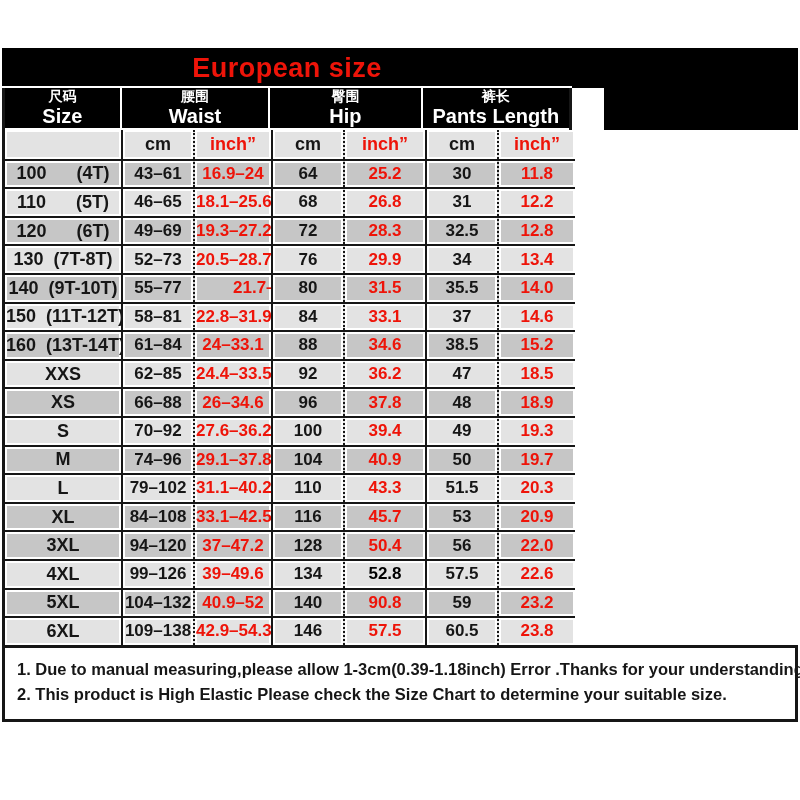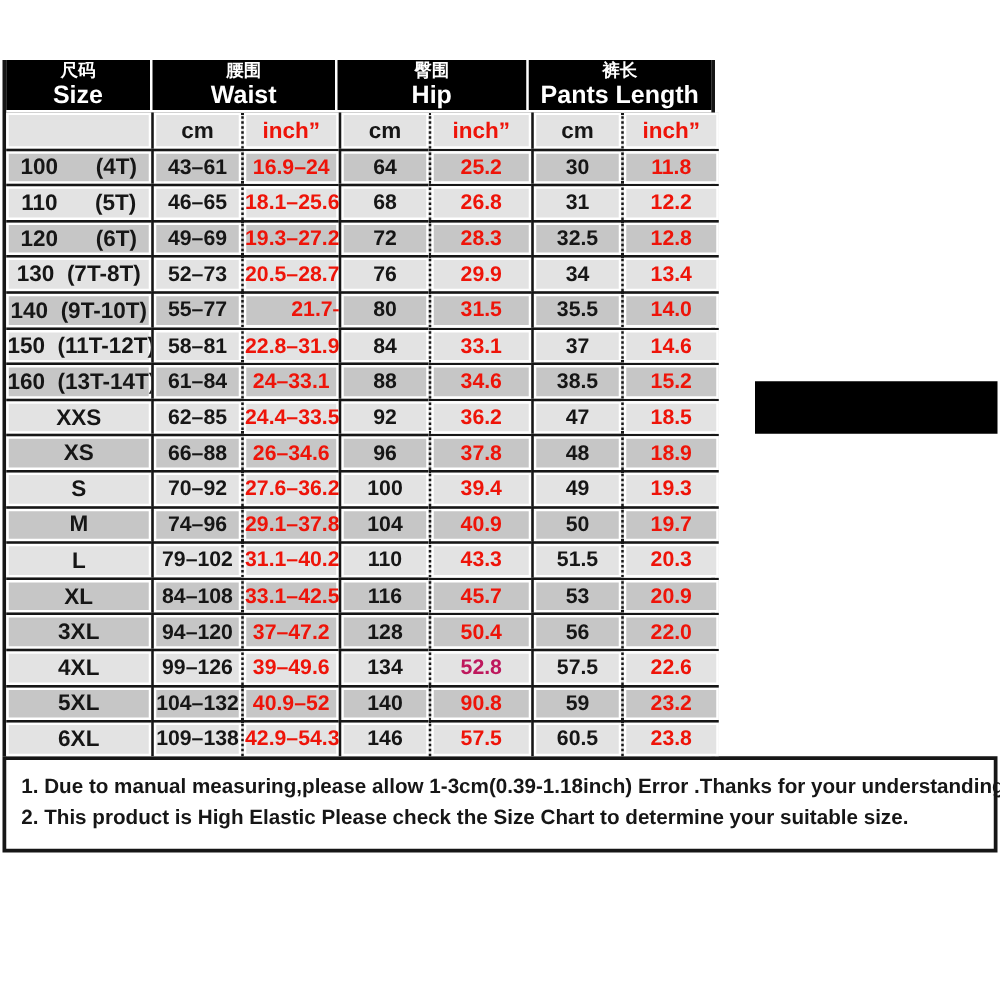--- a/index.html
+++ b/index.html
@@ -8,21 +8,21 @@
   .sheet{position:absolute;left:2px;top:48px;width:796px;}
 
   
   .title-band{height:40px;background:#000;position:relative;}
   .title-text{position:absolute;left:0;top:0;width:570px;height:100%;
               display:flex;align-items:center;justify-content:center;
               font-size:27px;font-weight:bold;letter-spacing:.5px;}
   .title-underline{position:absolute;bottom:0;left:0;width:570px;height:2px;background:#fff;}
 
   
-  .mid{display:flex;align-items:center;gap:32px;}
+  .mid{display:flex;align-items:flex-start;gap:32px;}
   .left-col{width:570px;box-sizing:border-box;border-left:3px solid #161616;border-right:3px solid #161616;}
 
   .header-row{display:flex;height:40px;background:#000;border-bottom:2px solid #fff;box-sizing:content-box;}
   .hcell{display:flex;flex-direction:column;align-items:center;justify-content:center;
          color:#fff;box-sizing:border-box;line-height:1.12;}
   .hcell + .hcell{border-left:2px solid #fff;}
   .hcell .zh{font-size:14px;font-weight:bold;}
   .hcell .en{font-size:20px;font-weight:bold;}
   .hc-size{width:20.35%;} .hc-waist{width:26.32%;} .hc-hip{width:27.02%;} .hc-pants{width:26.31%;}
 
@@ -44,20 +44,24 @@
 
   
   .notes-box{border:3px solid #161616;background:#fff;padding:9px 12px 11px 12px;}
   .note-line{font-size:16.5px;font-weight:bold;line-height:1.55;white-space:nowrap;}
 </style>
 </head>
 <body>
 
 <div class="sheet">
 
+  <div class="title-band">
+    <div class="title-text" style="color: rgb(238, 20, 9);">European size</div>
+    <div class="title-underline"></div>
+  </div>
 
   <div class="mid">
     <div class="left-col">
 
       <div class="header-row">
         <div class="hcell hc-size">
           <span class="zh">尺码</span>
           <span class="en">Size</span>
         </div>
         <div class="hcell hc-waist">
@@ -218,21 +222,21 @@
               <td class="cm-col">128</td>
               <td class="inch-col" style="color: rgb(238, 20, 9);">50.4</td>
               <td class="cm-col">56</td>
               <td class="inch-col" style="color: rgb(238, 20, 9);">22.0</td>
             </tr>
             <tr class="light">
               <td class="size-cell">4XL</td>
               <td class="cm-col">99–126</td>
               <td class="inch-col" style="color: rgb(238, 20, 9); margin-top: 28px;">39–49.6</td>
               <td class="cm-col">134</td>
-              <td class="inch-col" style="color: #be185d;">52.8</td>
+              <td class="inch-col" style="color: #000000;">52.8</td>
               <td class="cm-col">57.5</td>
               <td class="inch-col" style="color: rgb(238, 20, 9);">22.6</td>
             </tr>
             <tr class="dark">
               <td class="size-cell">5XL</td>
               <td class="cm-col">104–132</td>
               <td class="inch-col" style="color: rgb(238, 20, 9);">40.9–52</td>
               <td class="cm-col">140</td>
               <td class="inch-col" style="color: rgb(238, 20, 9);">90.8</td>
               <td class="cm-col">59</td>

